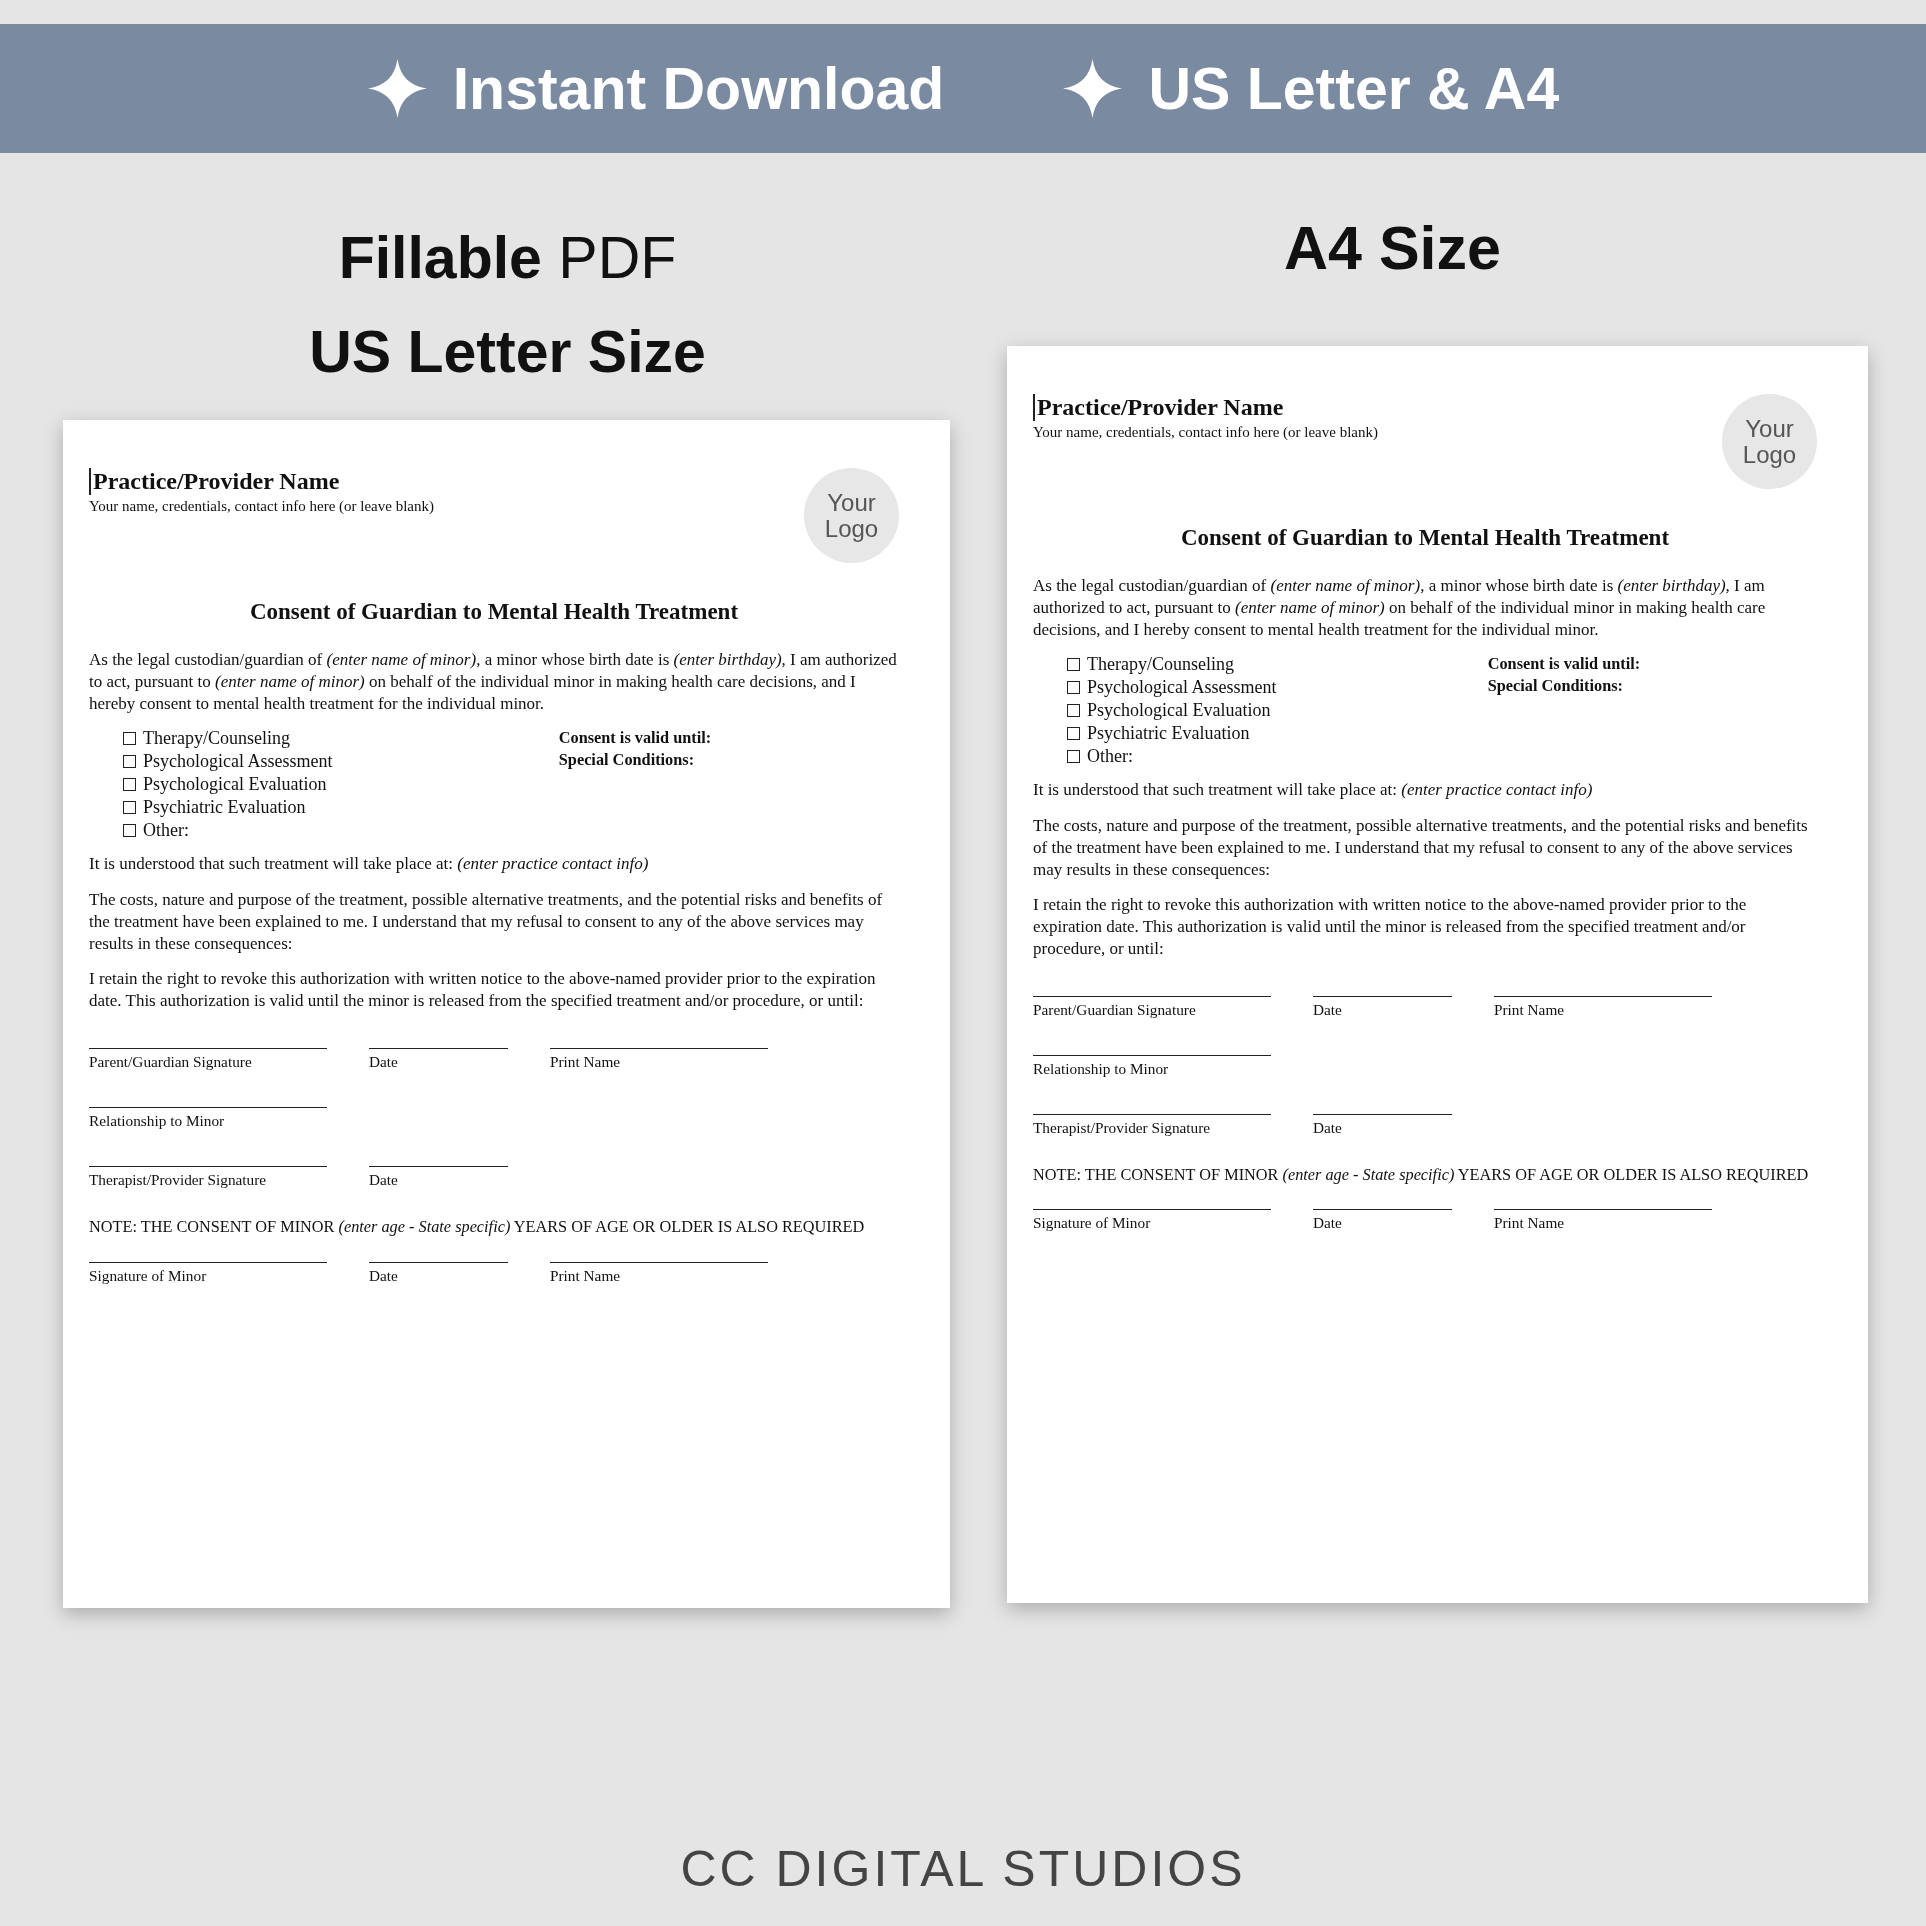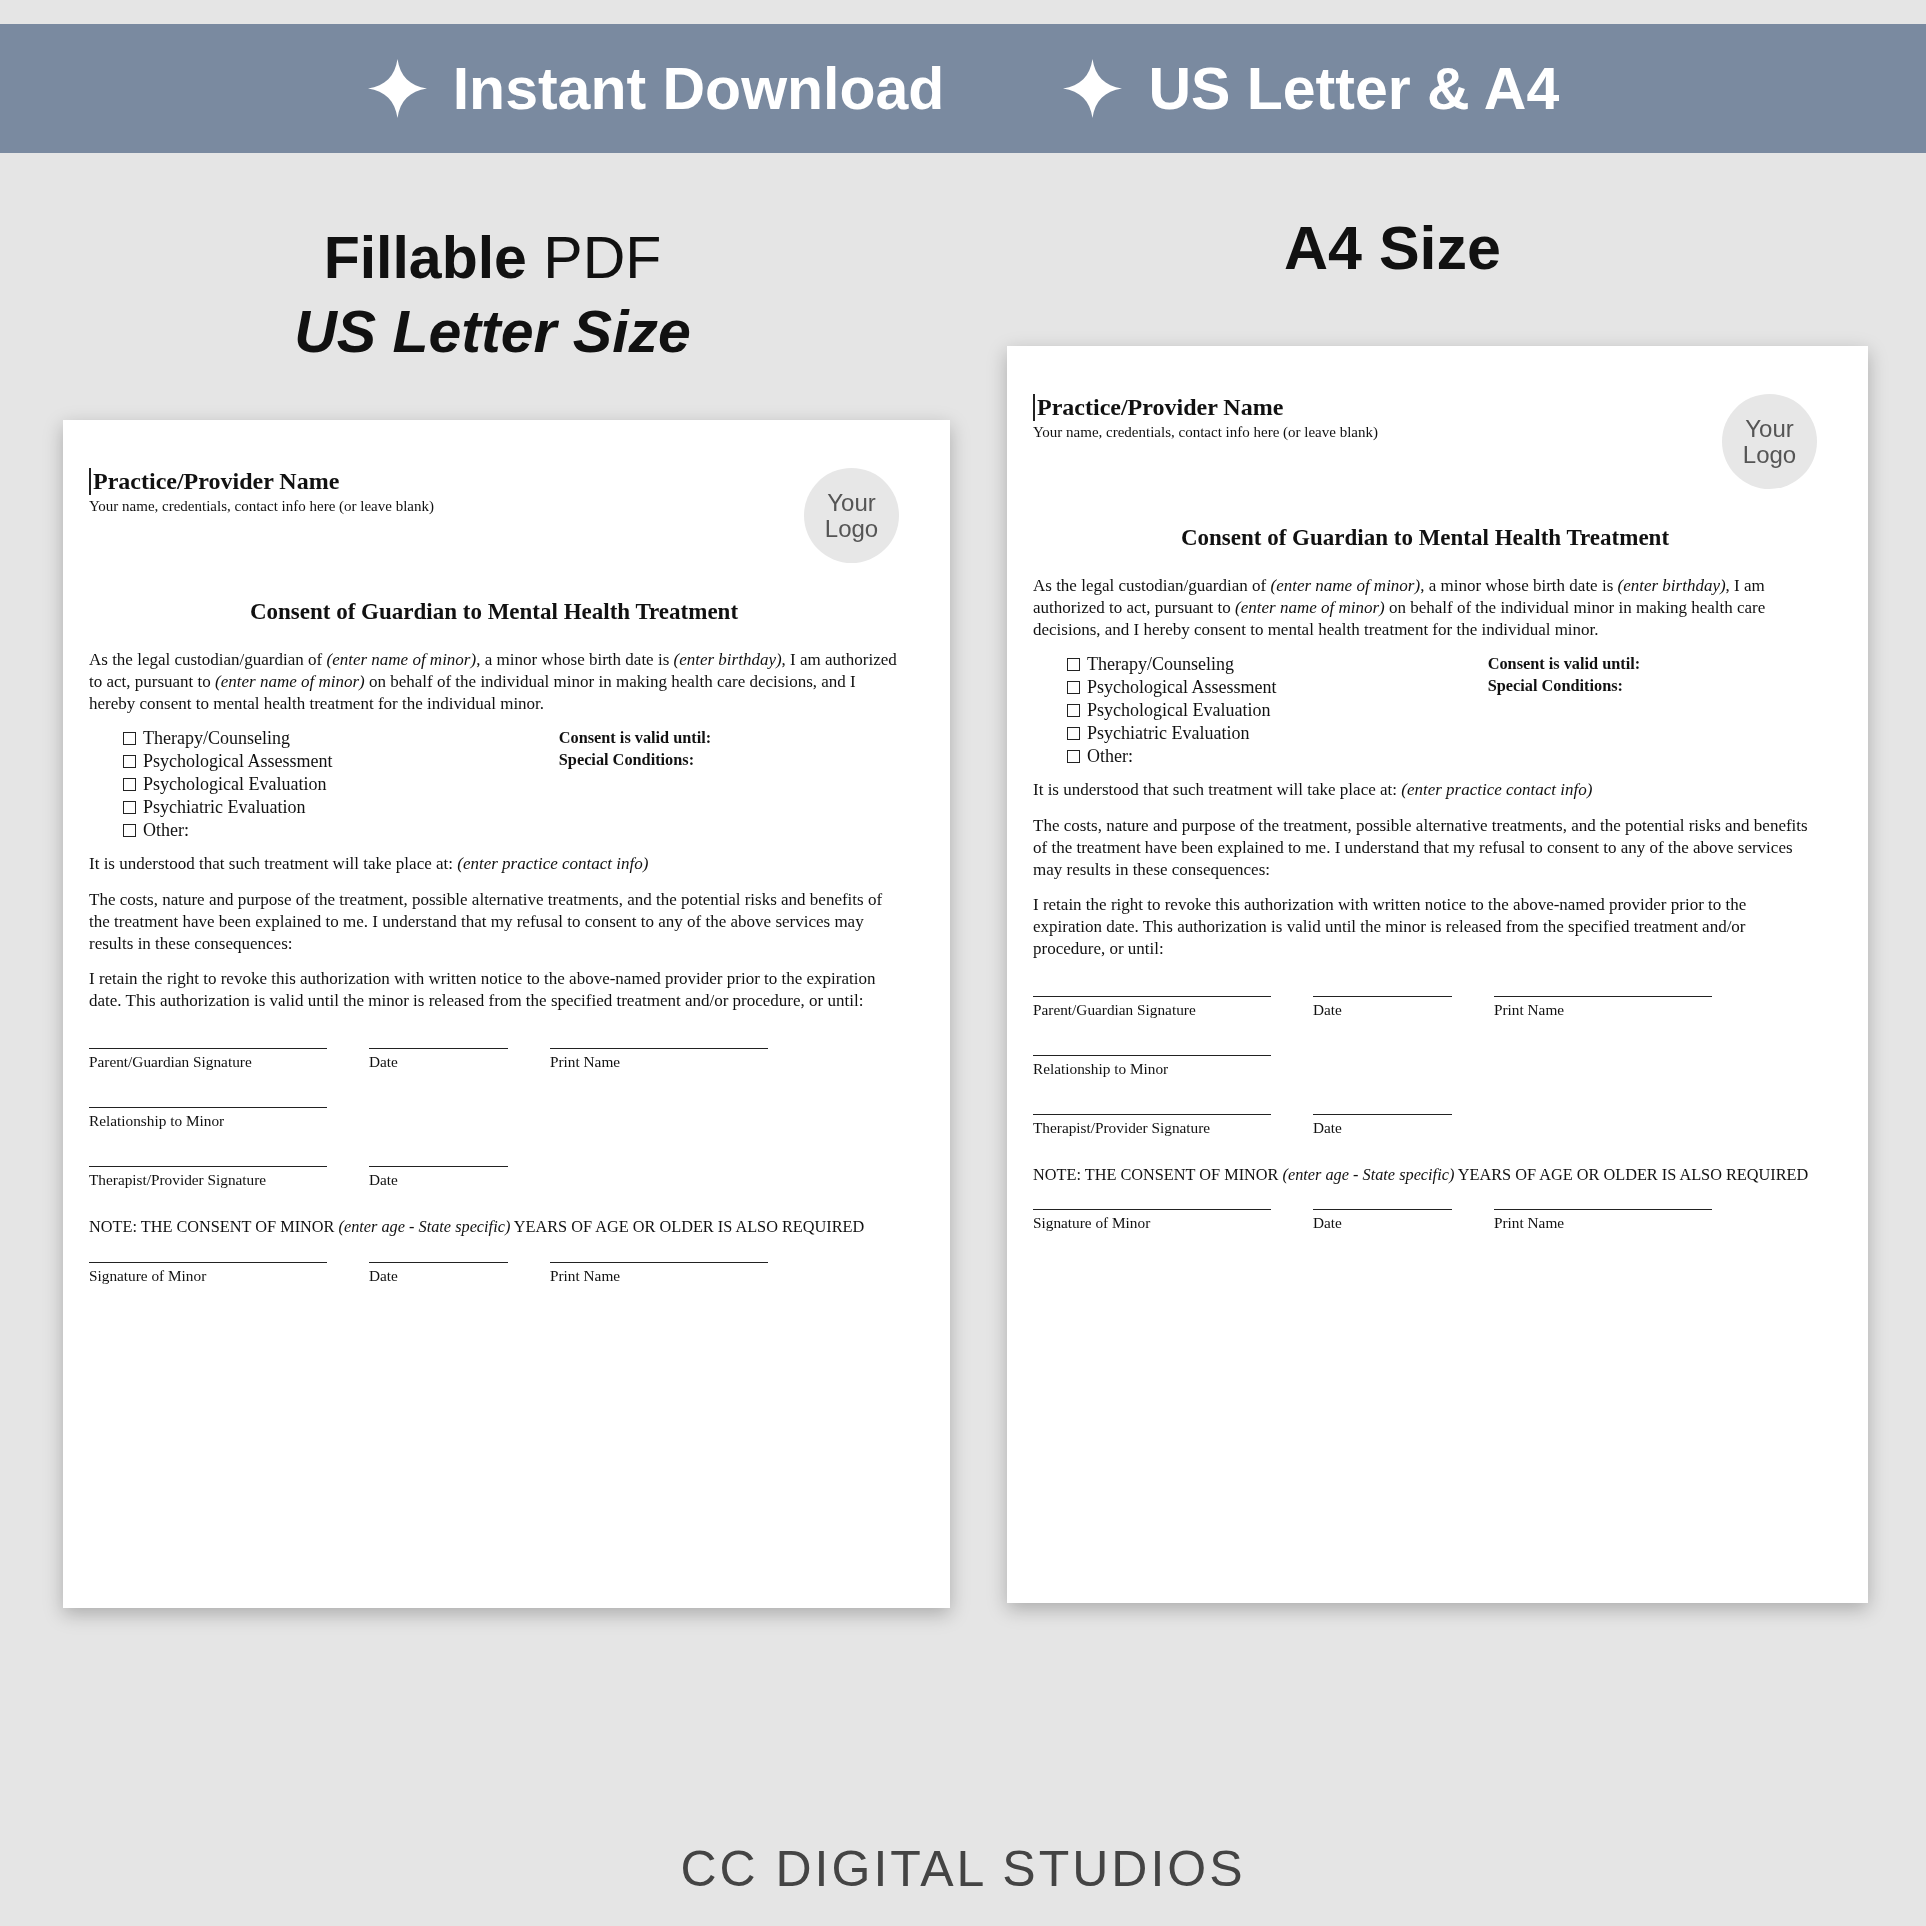--- a/index.html
+++ b/index.html
@@ -38,28 +38,28 @@
     height: 1653px;
   }
   .label-heading {
     font-family: Arial, Helvetica, sans-serif;
     color: #111;
     text-align: center;
     line-height: 1.25;
   }
   .label-left {
     position: absolute;
-    left: 62px;
+    left: 77px;
     top: 69px;
     width: 861px;
     font-size: 59px;
   }
   .label-left .bold { font-weight: 800; }
   .label-left .reg { font-weight: 400; }
-  .label-left-line2 { font-weight: 800; font-size: 59px; margin-top: 0; font-style: italic; }
+  .label-left-line2 { font-weight: 800; font-size: 59px; margin-top: 20px; }
   .label-right {
     position: absolute;
     right: 99px;
     top: 57px;
     width: 871px;
     font-size: 61px;
     font-weight: 800;
   }
   .doc {
     position: absolute;

